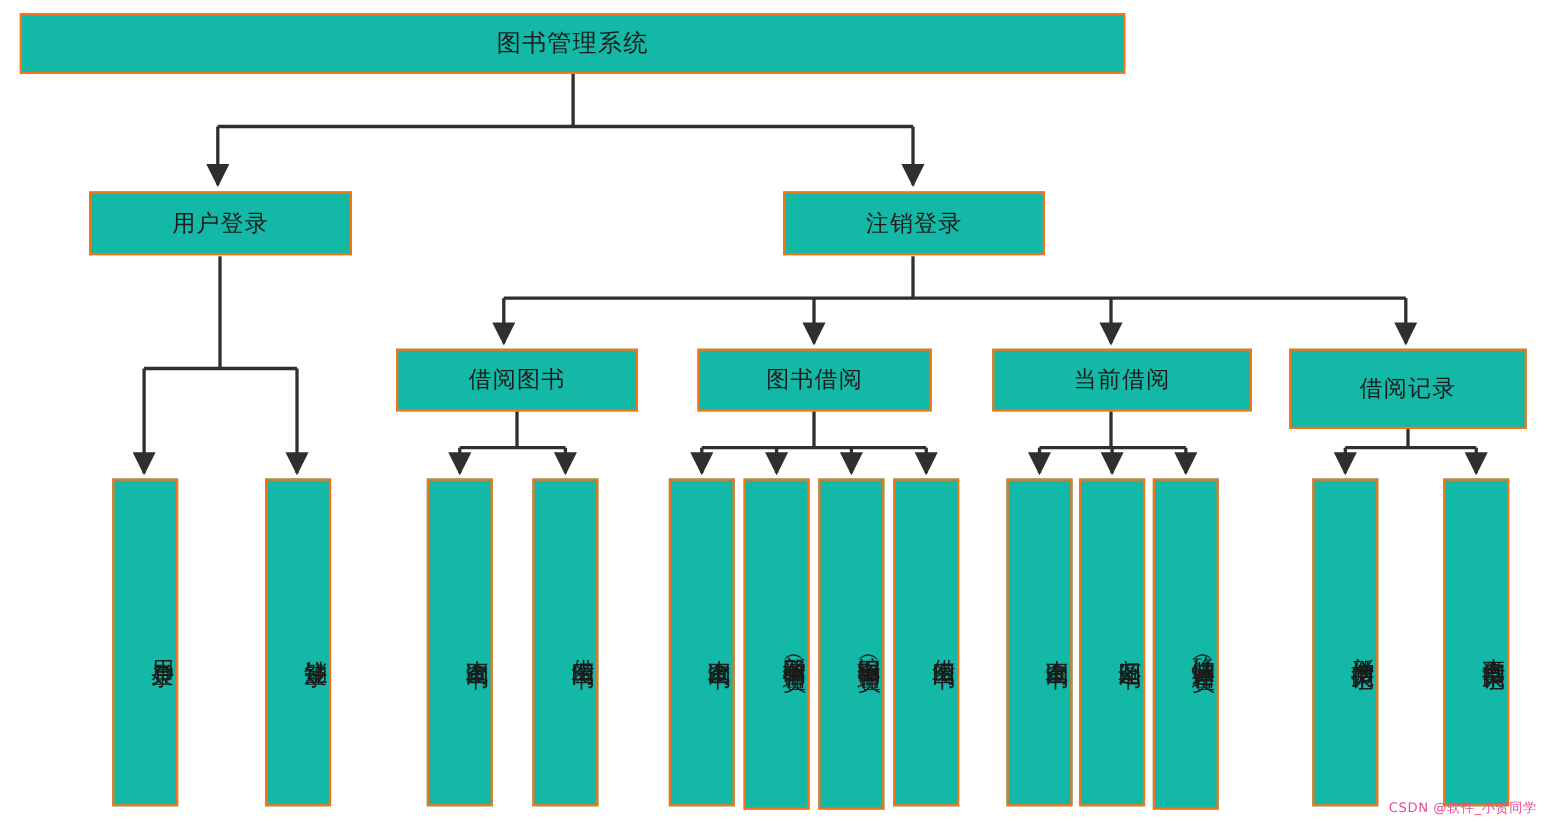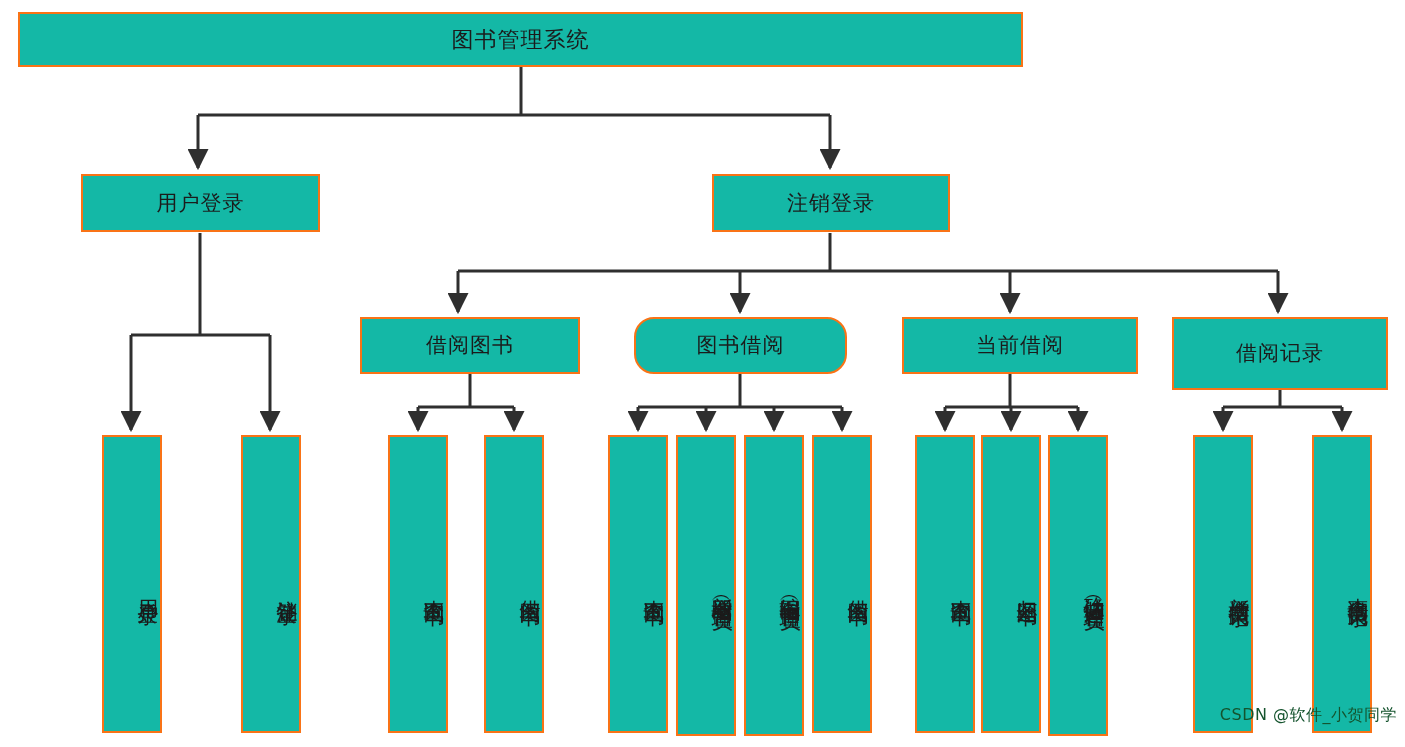--- a/index.html
+++ b/index.html
@@ -52,23 +52,23 @@
   .node.vert span {
     writing-mode: vertical-rl;
     text-orientation: upright;
   }
   .node.root {
     font-size: 22px;
   }
   #watermark {
     position: absolute;
     right: 8px;
-    bottom: 21px;
-    font-size: 16px;
-    color: #14532d;
+    bottom: 4px;
+    font-size: 12px;
+    color: #ec4899;
     white-space: nowrap;
     letter-spacing: 0.5px;
   }
 </style>
 </head>
 <body>
 
 <div id="canvas">
 
   <svg class="wires" viewBox="0 0 1405 747" xmlns="http://www.w3.org/2000/svg">
@@ -128,21 +128,21 @@
   <div class="node horiz" style="left:81px; top:174px; width:239px; height:58px;">
     <span>用户登录</span>
   </div>
   <div class="node horiz" style="left:712px; top:174px; width:238px; height:58px;">
     <span>注销登录</span>
   </div>
 
   <div class="node horiz" style="left:360px; top:317px; width:220px; height:57px;">
     <span>借阅图书</span>
   </div>
-  <div class="node horiz" style="left:634px; top:317px; width:213px; height:57px;border-radius:20px;">
+  <div class="node horiz" style="left:634px; top:317px; width:213px; height:57px;">
     <span>图书借阅</span>
   </div>
   <div class="node horiz" style="left:902px; top:317px; width:236px; height:57px;">
     <span>当前借阅</span>
   </div>
   <div class="node horiz" style="left:1172px; top:317px; width:216px; height:73px;">
     <span>借阅记录</span>
   </div>
 
   <div class="node vert" style="left:102px; top:435px; width:60px; height:298px;">

